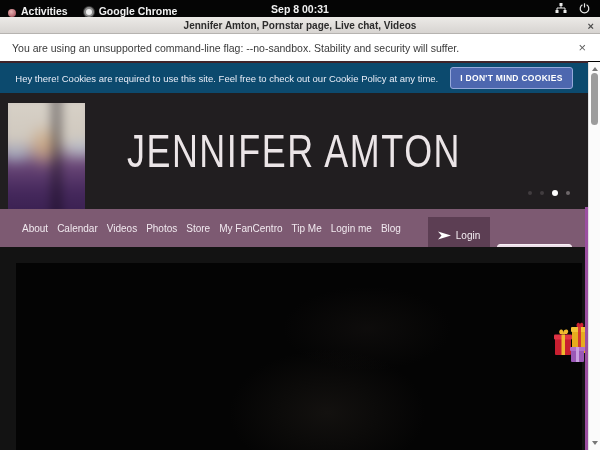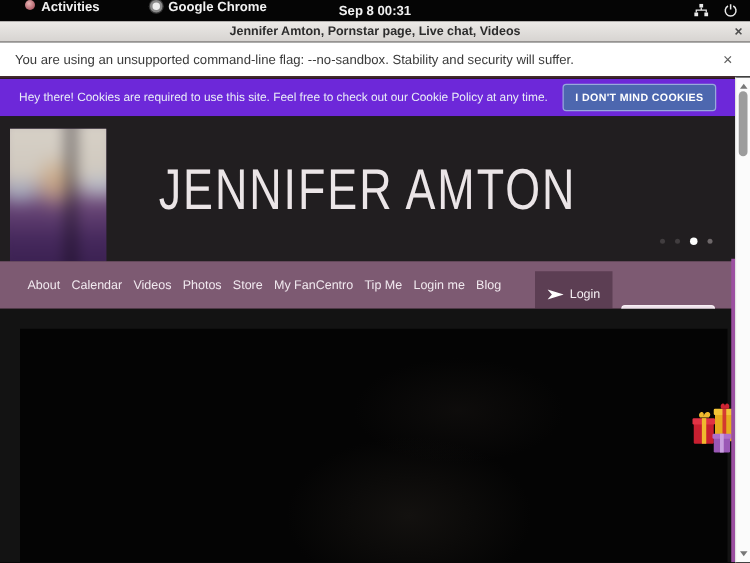--- a/index.html
+++ b/index.html
@@ -3,21 +3,21 @@
 <meta charset="utf-8">
 <style>
   * { margin:0; padding:0; box-sizing:border-box; }
   html,body { width:600px; height:450px; overflow:hidden; background:#000;
     font-family:"Liberation Sans", sans-serif; }
   .stage { position:relative; width:600px; height:450px; }
 
   
   .topbar { position:absolute; left:0; top:0; width:600px; height:17px; background:#050505;
     display:flex; align-items:center; color:#f1f1f1; font-size:10.5px; font-weight:bold; }
-  .tb-group { display:flex; align-items:flex-start; gap:5px; padding:0 20px; height:100%; }
+  .tb-group { display:flex; align-items:flex-end; gap:5px; padding:0 8px; height:100%; }
   .act-dot { width:8px; height:8px; border-radius:50%;
     background:radial-gradient(circle at 40% 35%, #e7b3b3, #b2626c 70%); }
   .chrome-ico { width:10px; height:10px; border-radius:50%; background:#ececec;
     border:2.5px solid #8a8a8a; box-shadow:0 0 0 1px #3a3a3a; }
   .tb-clock { position:absolute; left:0; right:0; text-align:center; pointer-events:none; }
   .tb-right { margin-left:auto; display:flex; align-items:center; gap:12px; padding-right:10px; }
 
   
   .titlebar { position:absolute; left:0; top:17px; width:600px; height:17px;
     background:linear-gradient(#eceae7,#d7d4d1); border-bottom:1px solid #b6b3b0;
@@ -28,21 +28,21 @@
 
   
   .infobar { position:absolute; left:0; top:34px; width:600px; height:27px; background:#ffffff;
     display:flex; align-items:center; font-size:10.5px; color:#3a3a3a; padding:0 12px; }
   .info-close { margin-left:auto; font-size:13px; color:#5f5f5f; padding-right:2px; }
   .maroon-line { position:absolute; left:0; top:61px; width:588px; height:2px; background:#40242a; }
 
   
   .page { position:absolute; left:0; top:63px; width:588px; height:387px; background:#121212; overflow:hidden; }
 
-  .cookie { position:absolute; left:0; top:0; width:588px; height:30px; background:#6d28d9;
+  .cookie { position:absolute; left:0; top:0; width:588px; height:30px; background:#0c4a6e;
     display:flex; align-items:center; justify-content:center; gap:12px; }
   .cookie-msg { font-size:9.5px; color:#e9edf8; }
   .cookie-btn { font-size:8.5px; font-weight:bold; letter-spacing:.3px; color:#ffffff;
     background:#4d67af; border:1px solid #97a9db; border-radius:3px; padding:5px 9px; }
 
   .site-header { position:absolute; left:0; top:30px; width:588px; height:116px; background:#211e20; }
   .photo { position:absolute; left:8px; top:10px; width:77px; height:106px; overflow:hidden;
     background:#4a2d58; }
   .photo-art { position:absolute; inset:-10px; filter:blur(6px);
     background:

